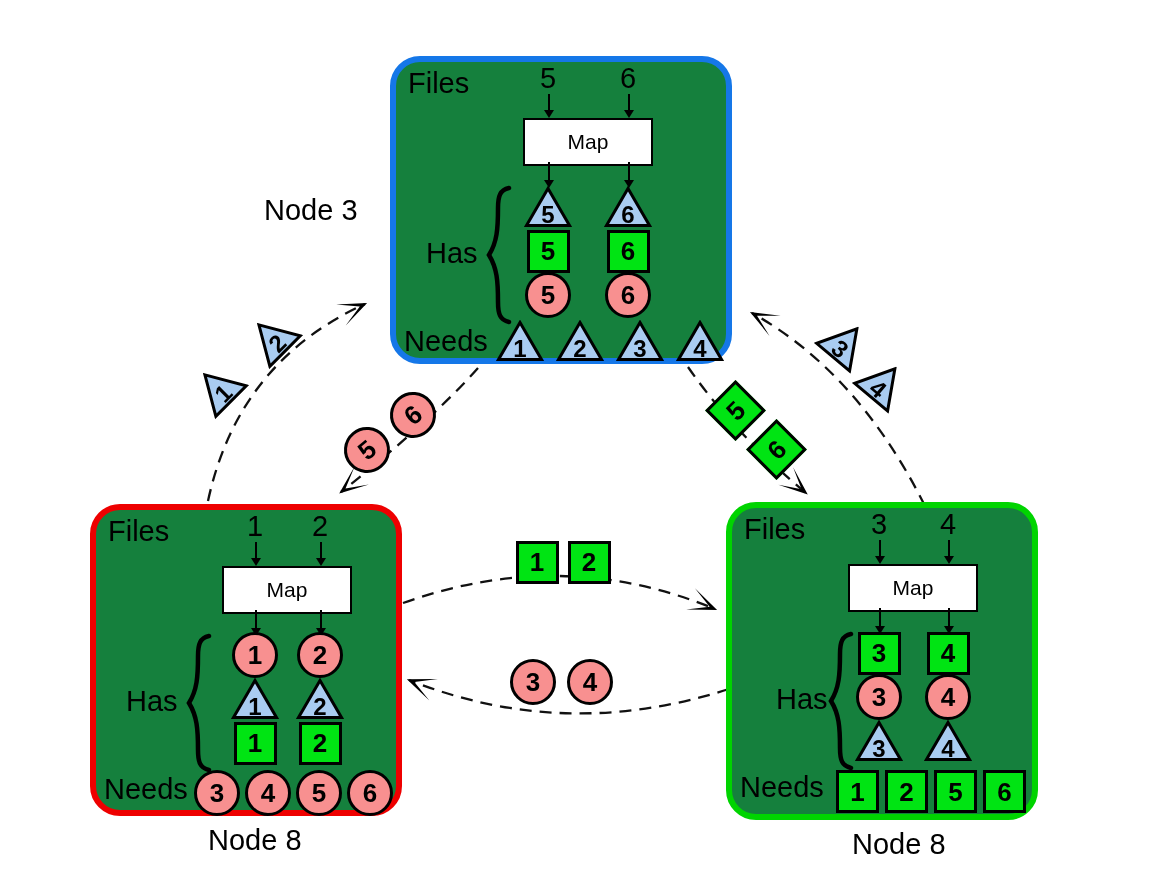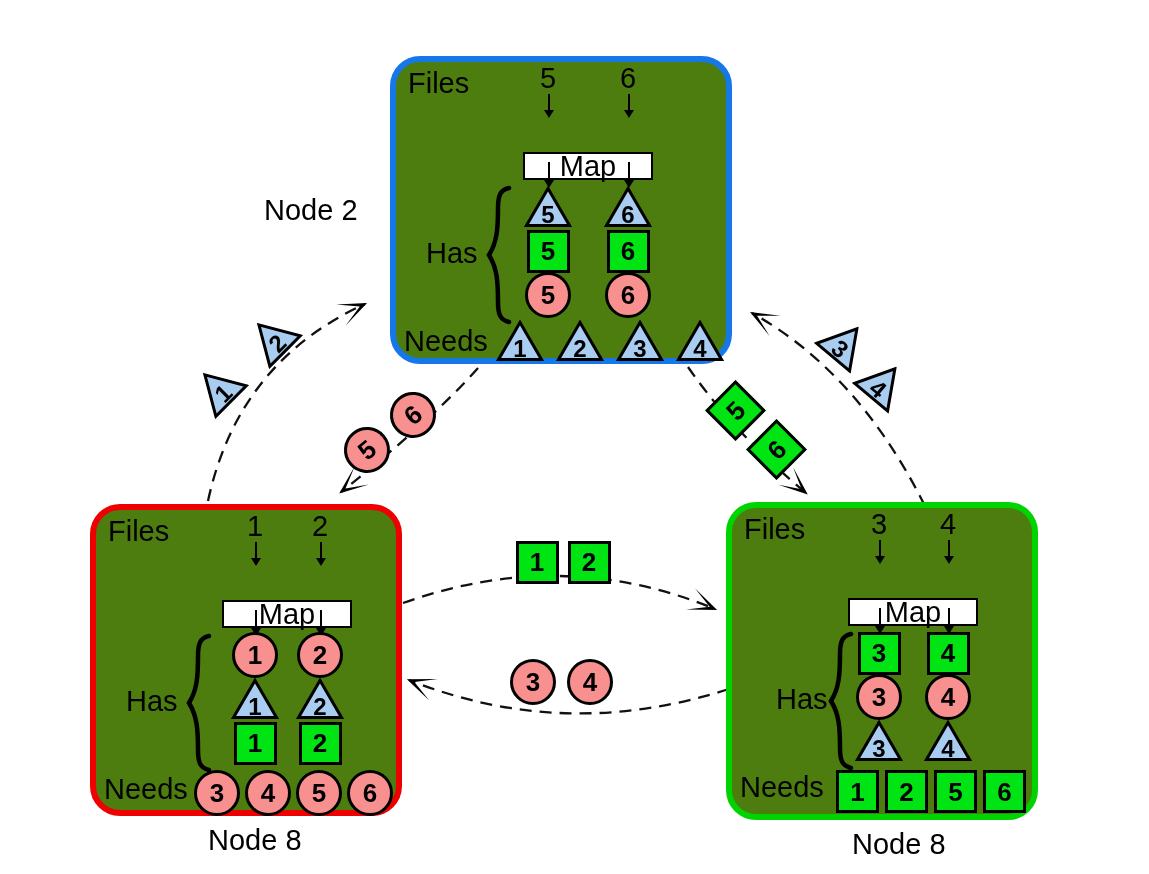--- a/index.html
+++ b/index.html
@@ -3,38 +3,38 @@
 <meta charset="utf-8">
 <style>
   html,body{margin:0;padding:0;background:#ffffff;}
   #stage{
     position:relative;width:1149px;height:874px;background:#ffffff;overflow:hidden;
     font-family:"Liberation Sans","DejaVu Sans",sans-serif;color:#000;
   }
   svg.layer{position:absolute;left:0;top:0;pointer-events:none;}
 
   
-  .node{position:absolute;border:6px solid #000;border-radius:30px;background:#4d7c0f;box-sizing:border-box;}
+  .node{position:absolute;border:6px solid #000;border-radius:30px;background:#15803d;box-sizing:border-box;}
   .n0{left:90px;  top:504px;width:312px;height:312px;}
   .n1{left:726px; top:502px;width:312px;height:318px;}
   .n2{left:390px; top:56px; width:342px;height:308px;}
 
   .lbl{position:absolute;font-size:29px;line-height:1.1;white-space:nowrap;}
   .files-lbl{left:12px;top:6px;}
   .has-lbl{left:30px;top:176px;}
   .n1 .has-lbl{left:44px;}
   .needs-lbl{left:8px;top:264px;}
 
   .file-num{position:absolute;top:0px;font-size:29px;transform:translateX(-50%);}
   .n0 .c1{left:159px;} .n0 .c2{left:224px;}
   .n1 .c1{left:147px;} .n1 .c2{left:216px;}
   .n2 .c1{left:152px;} .n2 .c2{left:232px;}
 
-  .map-box{position:absolute;top:56px;height:28px;width:130px;border:2.5px solid #000;
-    background:#fff;display:flex;align-items:center;justify-content:center;font-size:29px;box-sizing:border-box;margin-top:34px;}
+  .map-box{position:absolute;top:56px;height:48px;width:130px;border:2.5px solid #000;
+    background:#fff;display:flex;align-items:center;justify-content:center;font-size:21px;box-sizing:border-box;}
   .n0 .map-box{left:126px;} .n1 .map-box{left:116px;} .n2 .map-box{left:127px;}
 
   .varrow{position:absolute;width:0;border-left:2px solid #000;}
   .varrow::after{content:"";position:absolute;bottom:-8px;left:-6px;
     border-left:5px solid transparent;border-right:5px solid transparent;border-top:8px solid #000;}
   .vin{top:32px;height:16px;}
   .vout{top:100px;height:18px;}
 
   .brace-wrap{position:absolute;left:86px;top:122px;}
   .n1 .brace-wrap{left:92px;}
@@ -316,15 +316,15 @@
           <svg width="48" height="42" viewBox="0 0 48 42">
             <polygon points="24,2.5 45.5,39.5 2.5,39.5" stroke="#000" stroke-width="3" style="fill: var(--tri-fill);"></polygon>
           </svg>
           <span class="num">4</span>
         </div>
       </div>
   </div>
 
   <div class="node-caption cap0">Node 8</div>
   <div class="node-caption cap1">Node 8</div>
-  <div class="node-caption cap2">Node 2</div>
+  <div class="node-caption cap2">Node 3</div>
 
 </div>
 
 </body></html>

